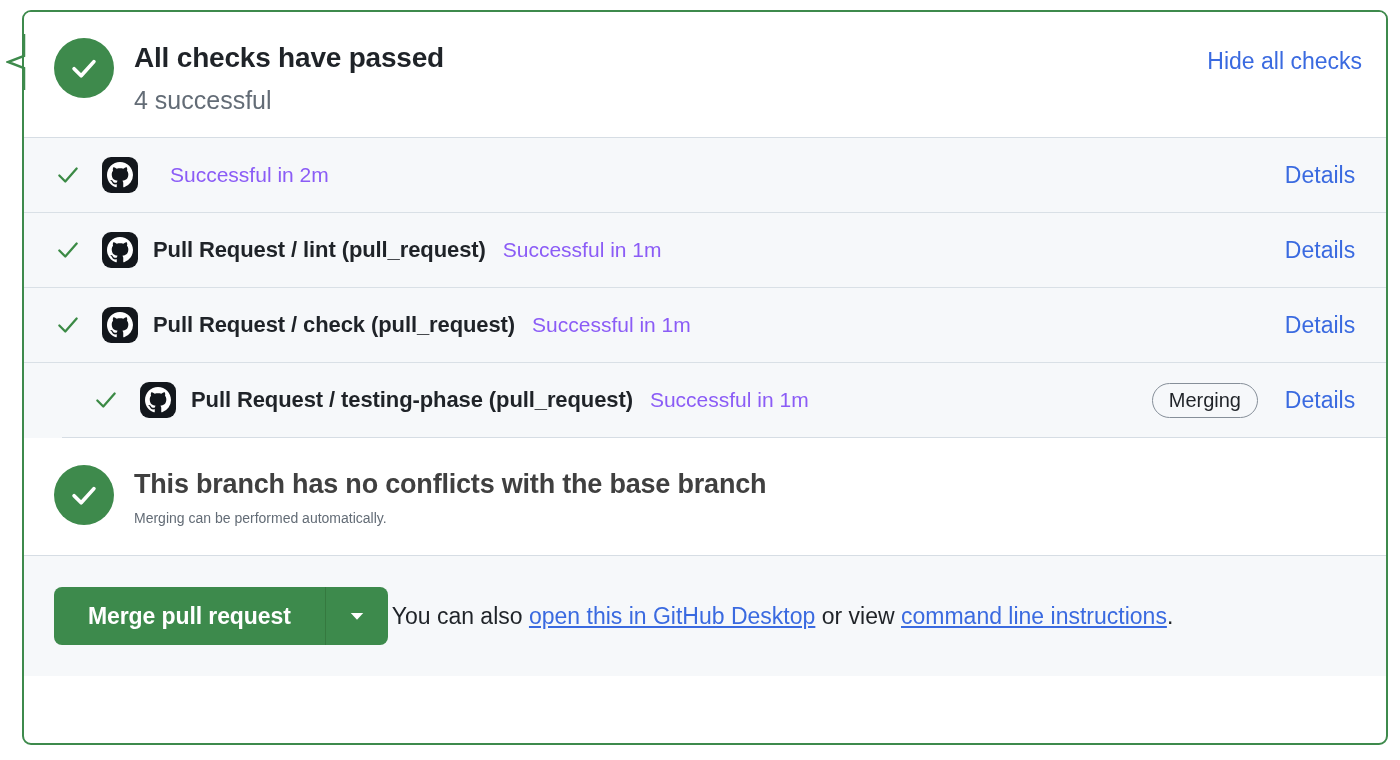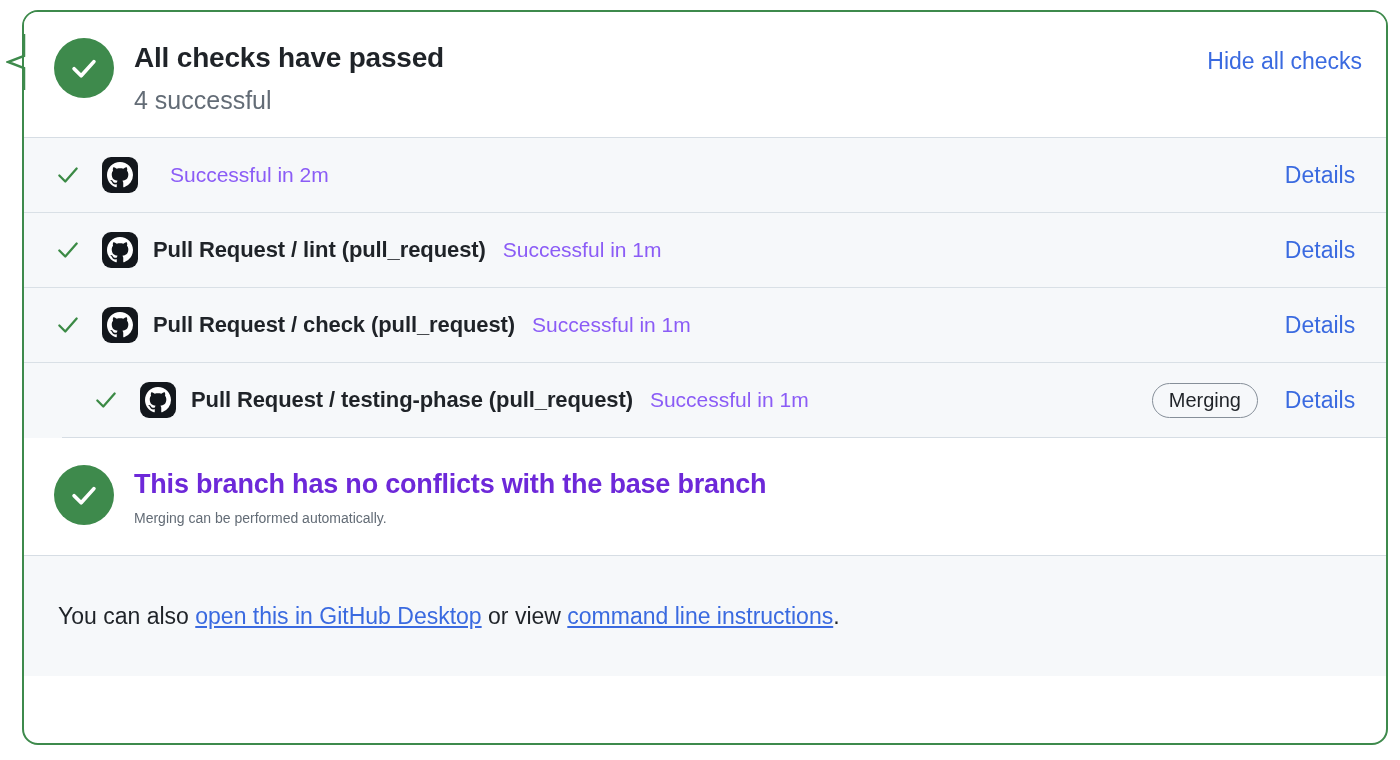--- a/index.html
+++ b/index.html
@@ -19,21 +19,21 @@
   }
 
   
   .merge-box {
     position: absolute;
     left: 22px;
     top: 10px;
     width: 1366px;
     height: 735px;
     border: 2px solid #3e8a4c;
-    border-radius: 16px;
+    border-radius: 9px;
     background: #ffffff;
     overflow: hidden;
   }
 
   
   .notch {
     position: absolute;
     left: 6px;
     top: 34px;
     width: 20px;
@@ -153,21 +153,21 @@
     align-items: flex-start;
     padding: 27px 24px 28px 30px;
     background: #ffffff;
     border-bottom: 1px solid #d6dde4;
   }
   .conflicts .status-circle { width: 60px; height: 60px; }
   .conflicts-text { padding-top: 4px; }
   .conflicts-title {
     font-size: 27px;
     font-weight: bold;
-    color: #6d28d9;
+    color: #404040;
     line-height: 1.15;
     letter-spacing: -0.2px;
   }
   .conflicts-sub {
     font-size: 14px;
     color: #636c76;
     margin-top: 10px;
     line-height: 1.2;
   }
 
@@ -325,19 +325,27 @@
           <path d="M5 12.5 L10 17.5 L19 7.5" fill="none" stroke="#ffffff" stroke-width="2.6" stroke-linecap="round" stroke-linejoin="round"></path>
         </svg>
       </div>
       <div class="conflicts-text">
         <div class="conflicts-title">This branch has no conflicts with the base branch</div>
         <div class="conflicts-sub">Merging can be performed automatically.</div>
       </div>
     </div>
 
     <div class="merge-footer">
+      <div class="merge-btn-group">
+        <button class="merge-btn">Merge pull request</button>
+        <button class="merge-caret">
+          <svg width="20" height="20" viewBox="0 0 16 16" aria-hidden="true">
+            <path d="M3 5.5 L8 11 L13 5.5 Z" fill="#ffffff"></path>
+          </svg>
+        </button>
+      </div>
       <div class="footer-note">
         <span>You can also </span><a>open this in GitHub Desktop</a><span> or view </span><a>command line instructions</a><span>.</span>
       </div>
     </div>
 
   </div>
 </div>
 
 </body></html>

